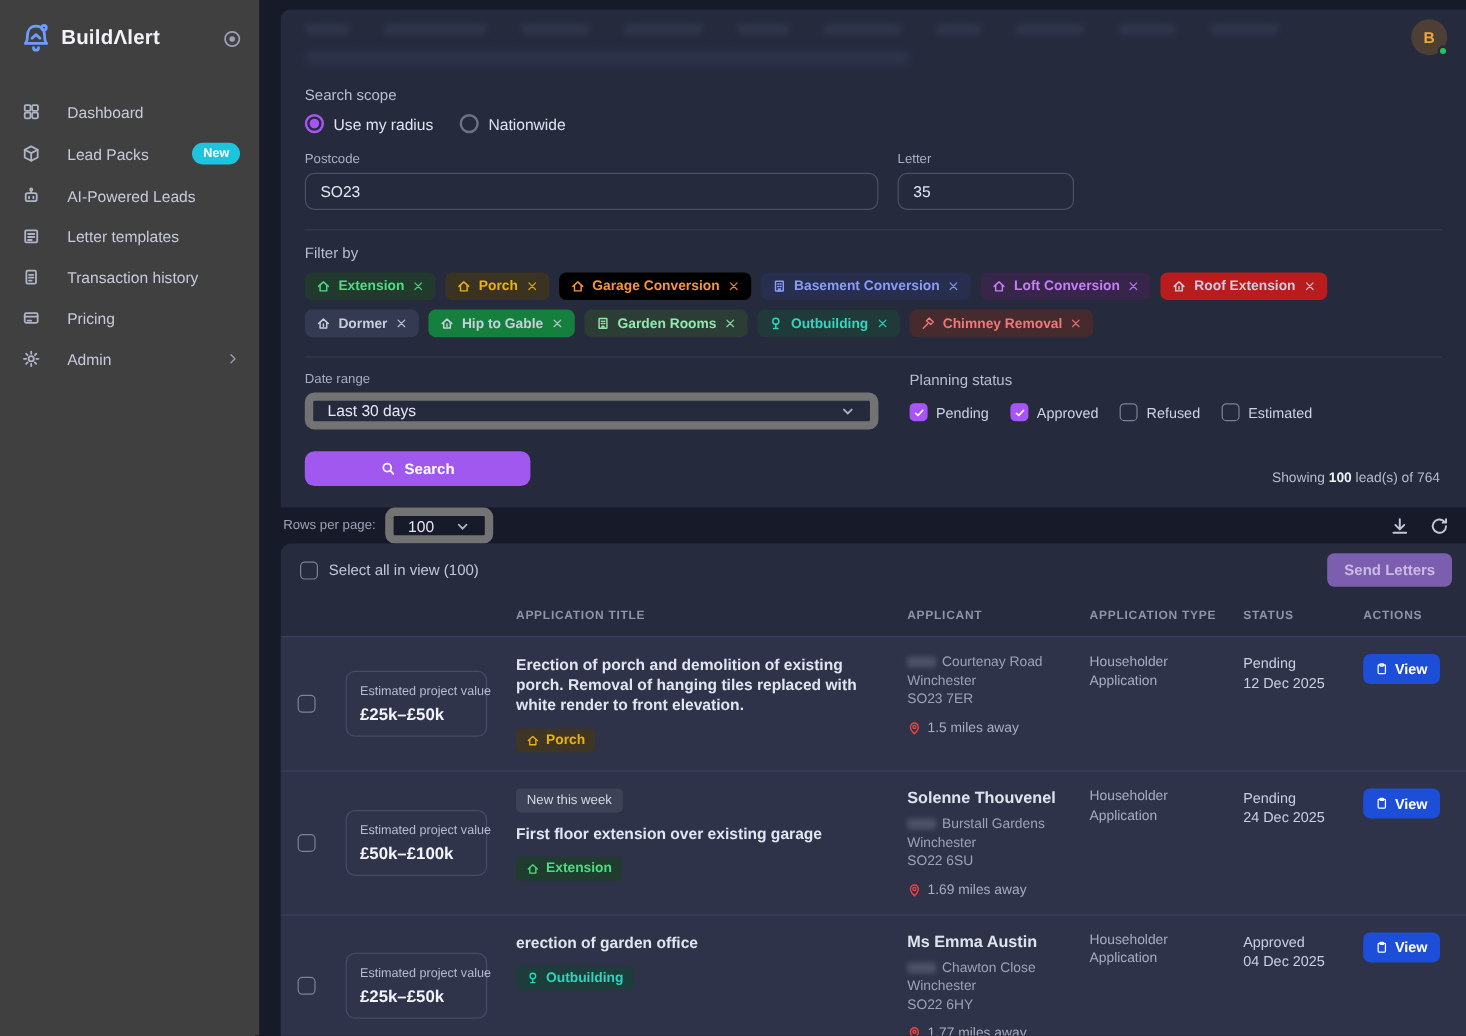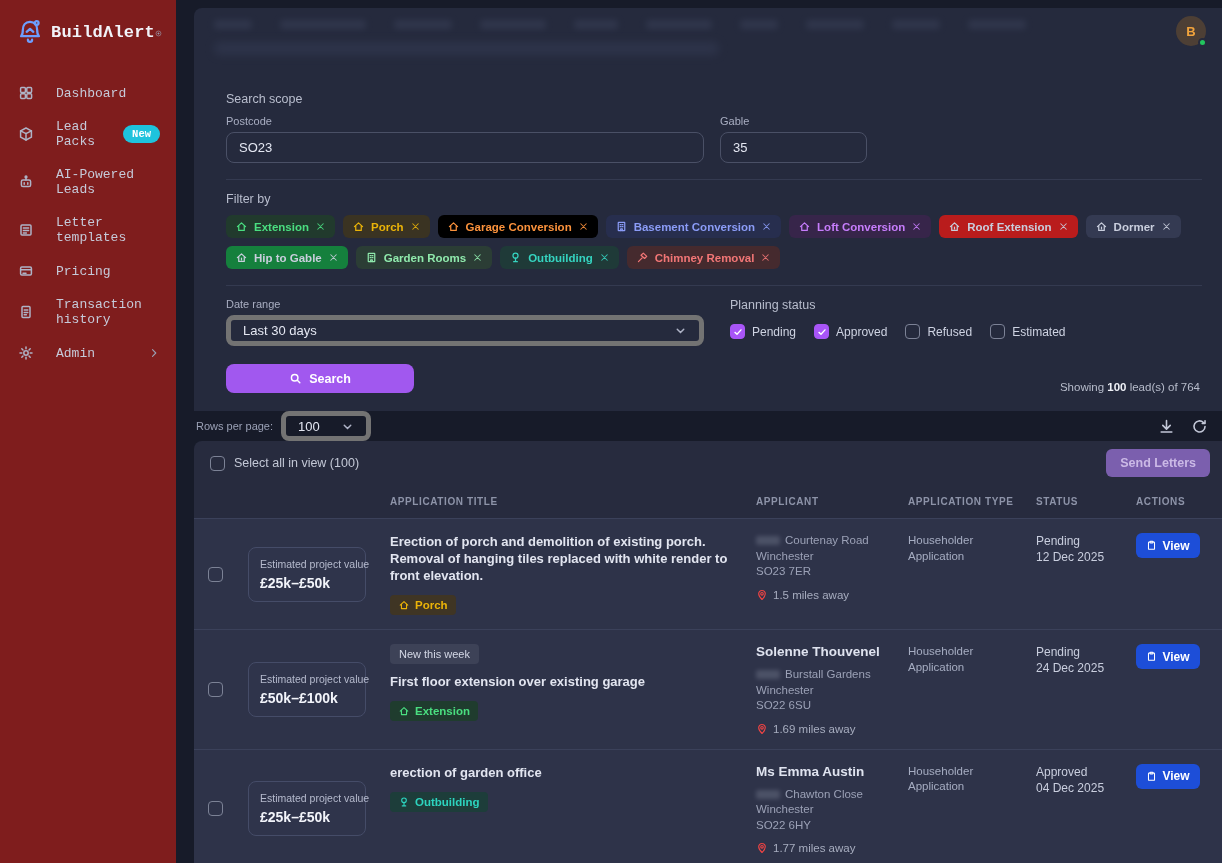--- a/index.html
+++ b/index.html
@@ -1,21 +1,21 @@
 <!DOCTYPE html>
 <html><head>
 <meta charset="utf-8">
 <style>
   * { margin:0; padding:0; box-sizing:border-box; }
   html,body { width:1222px; height:863px; overflow:hidden; background:#171b29;
     font-family:"Liberation Sans", sans-serif; }
   .app { display:flex; width:1222px; height:863px; }
 
   
-  .sidebar { width:176px; background:#7f1d1d; flex:none; padding-top:14px;font-family:Liberation Mono, monospace; }
+  .sidebar { width:216px; background:#404040; flex:none; padding-top:14px; }
   .logo-row { display:flex; align-items:center; padding:0 14px 0 16px; height:36px; }
   .logo-mark { width:28px; height:28px; color:#6d9eff; flex:none; }
   .logo-text { color:#f1f3f9; font-size:17px; font-weight:700; margin-left:7px; letter-spacing:.2px; flex:1; }
   .collapse-btn { color:#9aa0b4; width:17px; height:17px; cursor:pointer; }
   .nav { margin-top:26px; }
   .nav-item { display:flex; align-items:center; gap:22px; padding:9px 16px 9px 18px;
     color:#c6cad9; font-size:13px; cursor:pointer; }
   .nav-item .ni { width:16px; height:16px; color:#aeb3c6; flex:none; }
   .nav-item .nl { flex:1; }
   .badge-new { background:#1ec3dd; color:#fff; font-size:10.5px; font-weight:700;
@@ -31,21 +31,21 @@
   .blur-row { display:flex; gap:28px; align-items:center; height:12px; }
   .blob { background:#3a4159; opacity:.55; height:9px; border-radius:4px; filter:blur(3px); }
   .blur-bar { margin-top:12px; width:505px; height:13px; background:#333a52; opacity:.6;
     border-radius:6px; filter:blur(4px); }
   .avatar { position:absolute; right:16px; top:8px; width:30px; height:30px; border-radius:50%;
     background:#4d3f35; color:#f1a33c; font-size:13px; font-weight:700;
     display:flex; align-items:center; justify-content:center; cursor:pointer; }
   .avatar .dot { position:absolute; right:-1px; bottom:-1px; width:9px; height:9px;
     border-radius:50%; background:#22c55e; border:2px solid #252a3d; }
 
-  .filters { padding:6px 20px 18px 32px;margin-top:20px; }
+  .filters { padding:6px 20px 18px 20px; }
   .sec-label { color:#b9bece; font-size:12.5px; margin-bottom:9px; }
   .small-label { color:#a9aec2; font-size:11px; margin-bottom:5px; }
 
   .radio-row { display:flex; gap:22px; align-items:center; margin-bottom:16px; }
   .radio-opt { display:flex; gap:8px; align-items:center; color:#dfe3ee; font-size:13px; cursor:pointer; }
   .radio { width:16px; height:16px; border-radius:50%; border:2px solid #6b7280; position:relative; }
   .radio.sel { border-color:#a855f7; }
   .radio.sel::after { content:""; position:absolute; inset:2px; border-radius:50%; background:#a855f7; }
 
   .inputs-row { display:flex; gap:16px; }
@@ -58,21 +58,21 @@
   .divider { height:1px; background:#343a50; margin:16px 0 12px 0; }
 
   .chips { display:flex; flex-wrap:wrap; gap:8px; max-width:990px; }
   .chip { display:inline-flex; align-items:center; gap:6px; border-radius:6px;
     padding:5px 9px; font-size:11.5px; font-weight:700; cursor:default; }
   .chip .ci { width:13px; height:13px; }
   .chip .cx { width:11px; height:11px; cursor:pointer; opacity:.9; }
 
   .dr-row { display:flex; margin-top:2px; }
   .dr-left { width:478px; margin-right:26px; }
-  .select { height:31px; border:5px solid #737373; border-radius:8px; display:flex;
+  .select { height:31px; border:7px solid #737373; border-radius:8px; display:flex;
     align-items:center; color:#e4e7f2; font-size:13px; padding:0 12px; cursor:pointer; }
   .select .sv { flex:1; }
   .select .chd { width:13px; height:13px; color:#aeb3c6; }
 
   .cb-row { display:flex; gap:18px; align-items:center; margin-top:12px; }
   .cb-opt { display:flex; gap:7px; align-items:center; color:#ced3e2; font-size:12px; cursor:pointer; }
   .cb { width:15px; height:15px; border-radius:4px; border:1.5px solid #7c8296; flex:none;
     display:flex; align-items:center; justify-content:center; color:#fff; }
   .cb.on { background:#a855f7; border-color:#a855f7; }
   .cb svg { width:10px; height:10px; }
@@ -183,31 +183,31 @@
         </div>
         <div class="nav-item">
           <span class="ni"><svg viewBox="0 0 16 16" fill="none" stroke="currentColor" stroke-width="1.5" stroke-linecap="round" stroke-linejoin="round">
               <rect x="3" y="3" width="10" height="10" rx="1"></rect>
               <path d="M5.4 6 h5.2 M5.4 8.5 h5.2 M5.4 11 h3"></path>
             </svg></span>
           <span class="nl">Letter templates</span>
         </div>
         <div class="nav-item">
           <span class="ni"><svg viewBox="0 0 16 16" fill="none" stroke="currentColor" stroke-width="1.5" stroke-linecap="round" stroke-linejoin="round">
+              <rect x="4" y="2.6" width="8" height="10.8" rx="1"></rect>
+              <path d="M6.2 6 h3.6 M6.2 8.4 h3.6 M6.2 10.8 h2.2"></path>
+            </svg></span>
+          <span class="nl">Transaction history</span>
+        </div>
+        <div class="nav-item">
+          <span class="ni"><svg viewBox="0 0 16 16" fill="none" stroke="currentColor" stroke-width="1.5" stroke-linecap="round" stroke-linejoin="round">
               <rect x="2.6" y="4" width="10.8" height="8" rx="1.2"></rect>
               <path d="M2.6 6.8 H13.4 M5 10.2 h3"></path>
             </svg></span>
           <span class="nl">Pricing</span>
-        </div>
-        <div class="nav-item">
-          <span class="ni"><svg viewBox="0 0 16 16" fill="none" stroke="currentColor" stroke-width="1.5" stroke-linecap="round" stroke-linejoin="round">
-              <rect x="4" y="2.6" width="8" height="10.8" rx="1"></rect>
-              <path d="M6.2 6 h3.6 M6.2 8.4 h3.6 M6.2 10.8 h2.2"></path>
-            </svg></span>
-          <span class="nl">Transaction history</span>
         </div>
         <div class="nav-item">
           <span class="ni"><svg viewBox="0 0 16 16" fill="none" stroke="currentColor" stroke-width="1.5" stroke-linecap="round" stroke-linejoin="round">
               <circle cx="8" cy="8" r="2.2"></circle>
               <path d="M8 2 V3.8 M8 12.2 V14 M2 8 H3.8 M12.2 8 H14 M3.8 3.8 L5 5 M11 11 L12.2 12.2 M12.2 3.8 L11 5 M5 11 L3.8 12.2"></path>
             </svg></span>
           <span class="nl">Admin</span>
           <span class="chev"><svg viewBox="0 0 16 16" fill="none" stroke="currentColor" stroke-width="1.5" stroke-linecap="round" stroke-linejoin="round">
               <path d="M6 3.6 L10.4 8 L6 12.4"></path>
             </svg></span>
@@ -233,28 +233,38 @@
         </div>
         <div class="blur-bar"></div>
         <div class="avatar">
           <span>B</span>
           <span class="dot"></span>
         </div>
       </div>
 
       <div class="filters">
         <div class="sec-label">Search scope</div>
+        <div class="radio-row">
+          <span class="radio-opt">
+            <span class="radio sel"></span>
+            <span>Use my radius</span>
+          </span>
+          <span class="radio-opt">
+            <span class="radio"></span>
+            <span>Nationwide</span>
+          </span>
+        </div>
 
         <div class="inputs-row">
           <div class="field-post">
             <div class="small-label">Postcode</div>
             <input class="tin" value="SO23" style="">
           </div>
           <div class="field-miles">
-            <div class="small-label">Gable</div>
+            <div class="small-label">Letter</div>
             <input class="tin" value="35" style="">
           </div>
         </div>
 
         <div class="divider"></div>
 
         <div class="sec-label">Filter by</div>
         <div class="chips" id="filter-chips">
             <span class="chip" style="background: rgb(33, 58, 45); color: rgb(74, 222, 128);">
               <span class="ci"><svg viewBox="0 0 16 16" fill="none" stroke="currentColor" stroke-width="1.5" stroke-linecap="round" stroke-linejoin="round">

